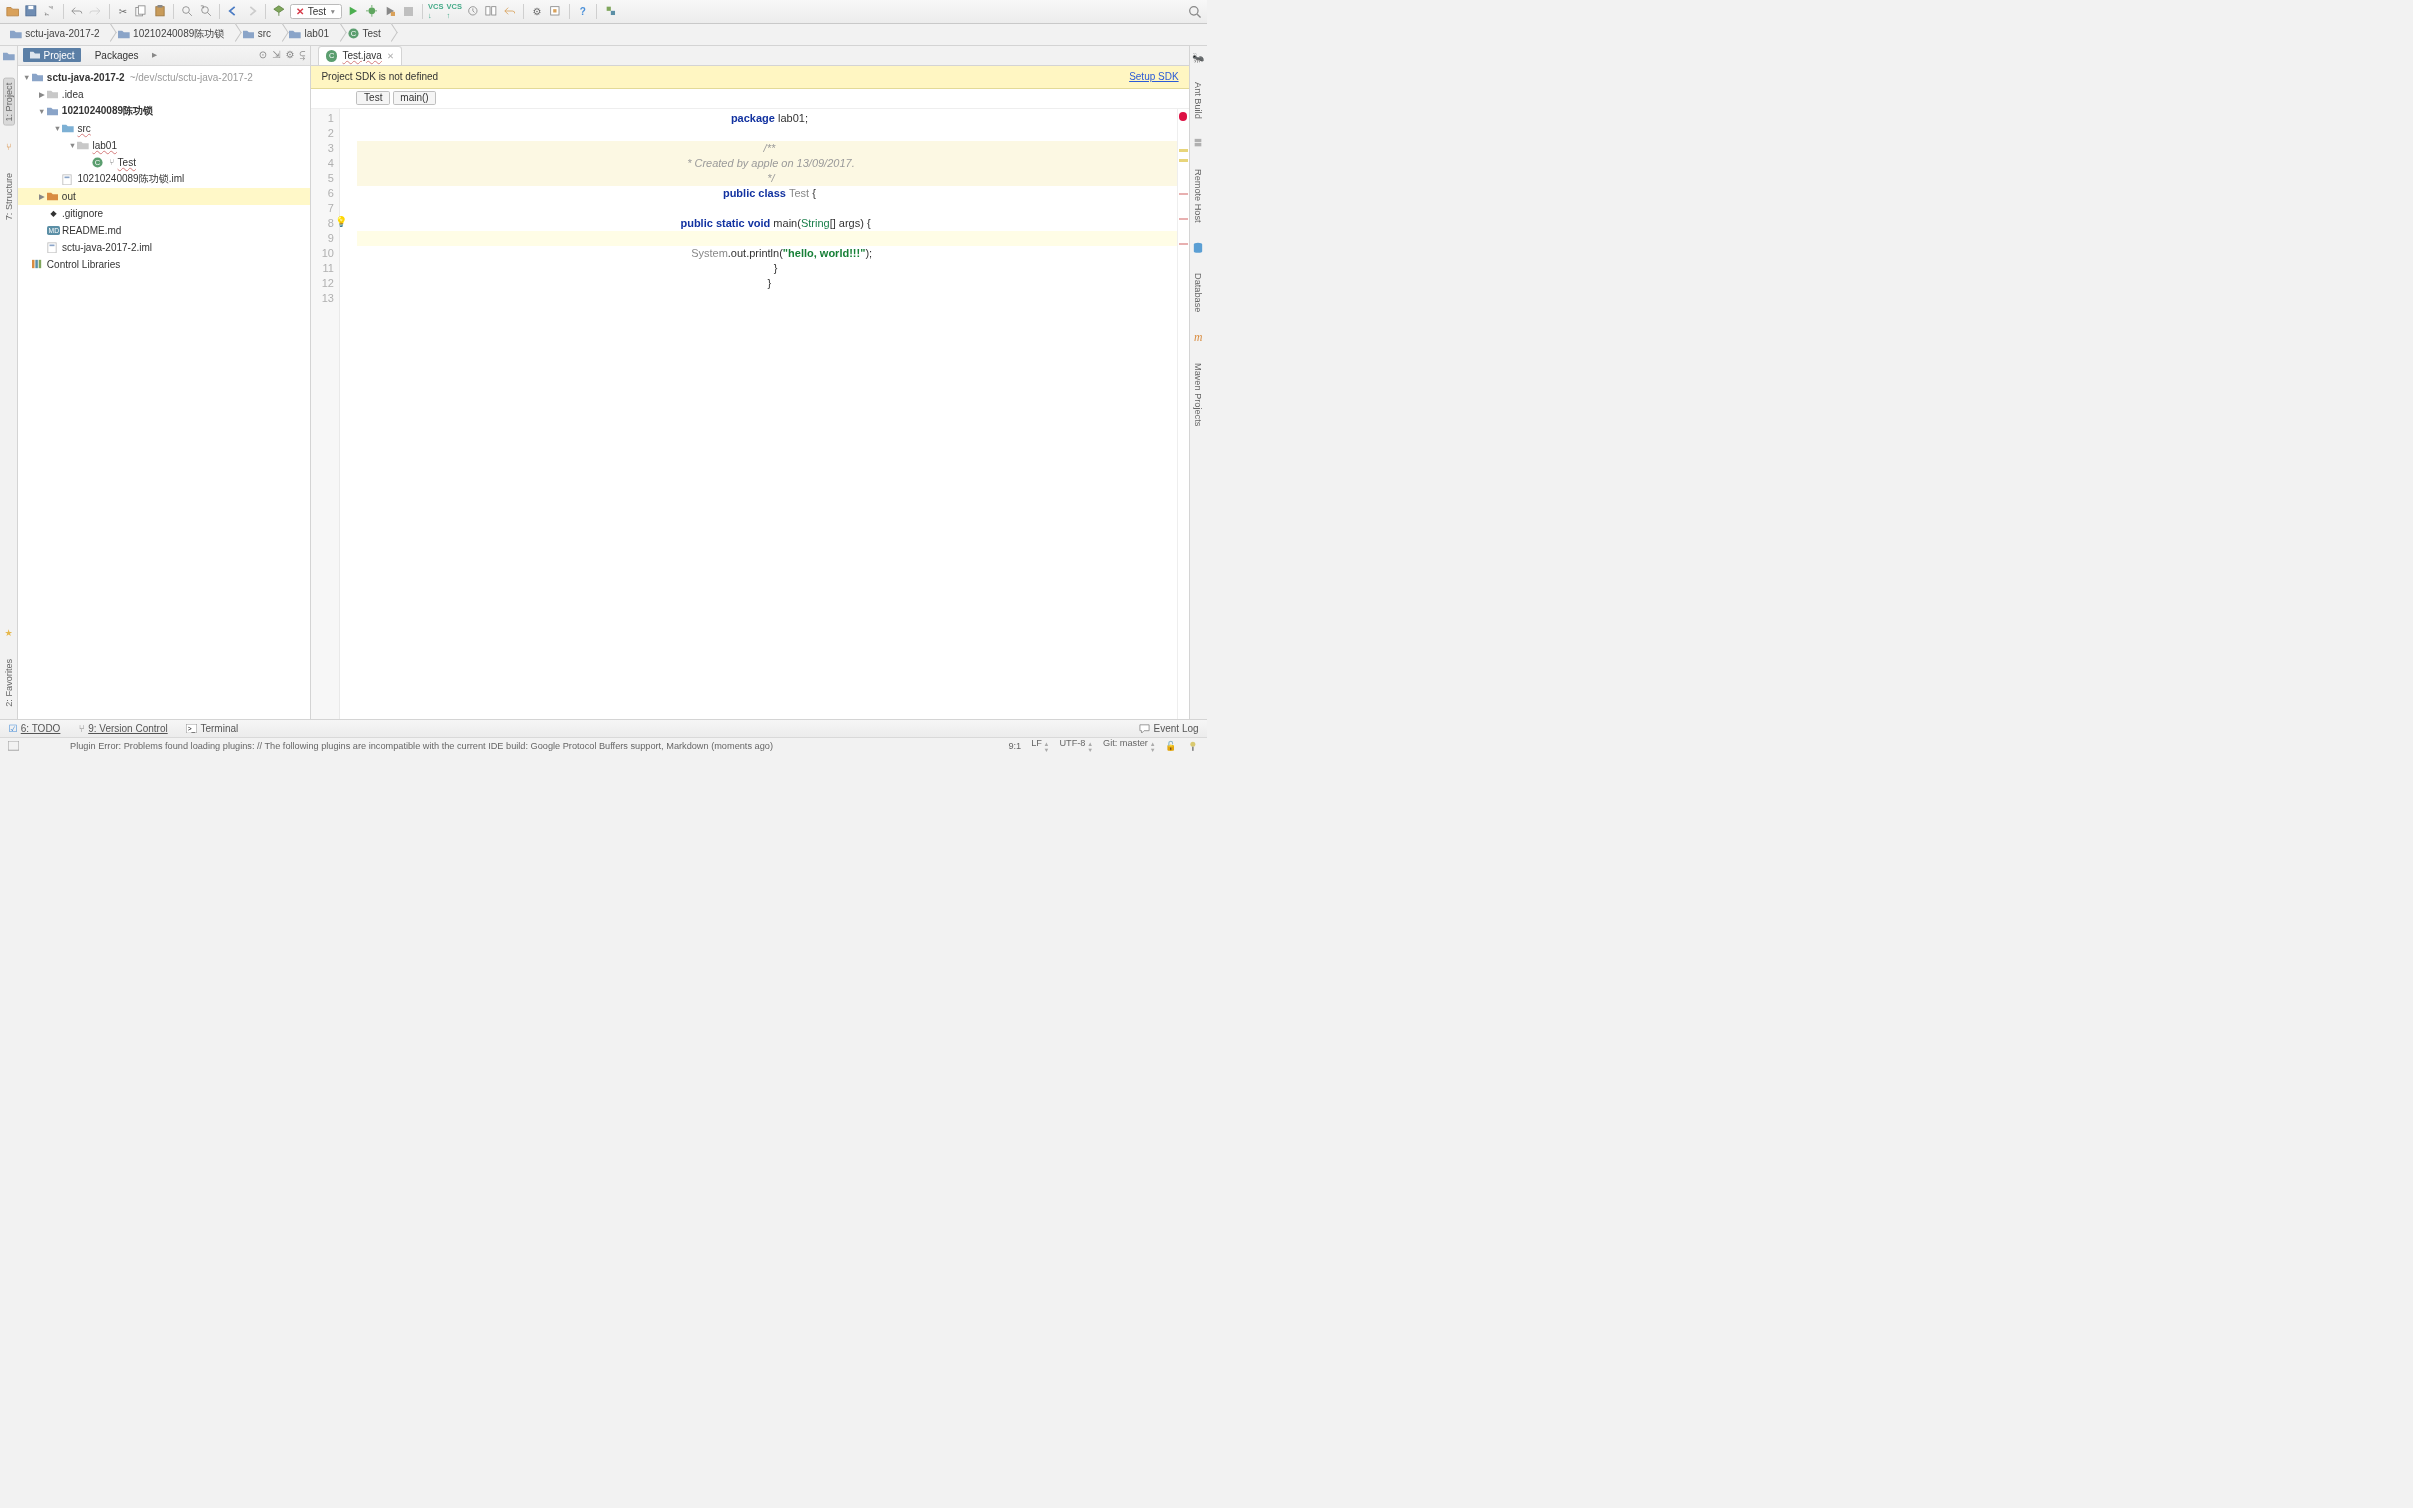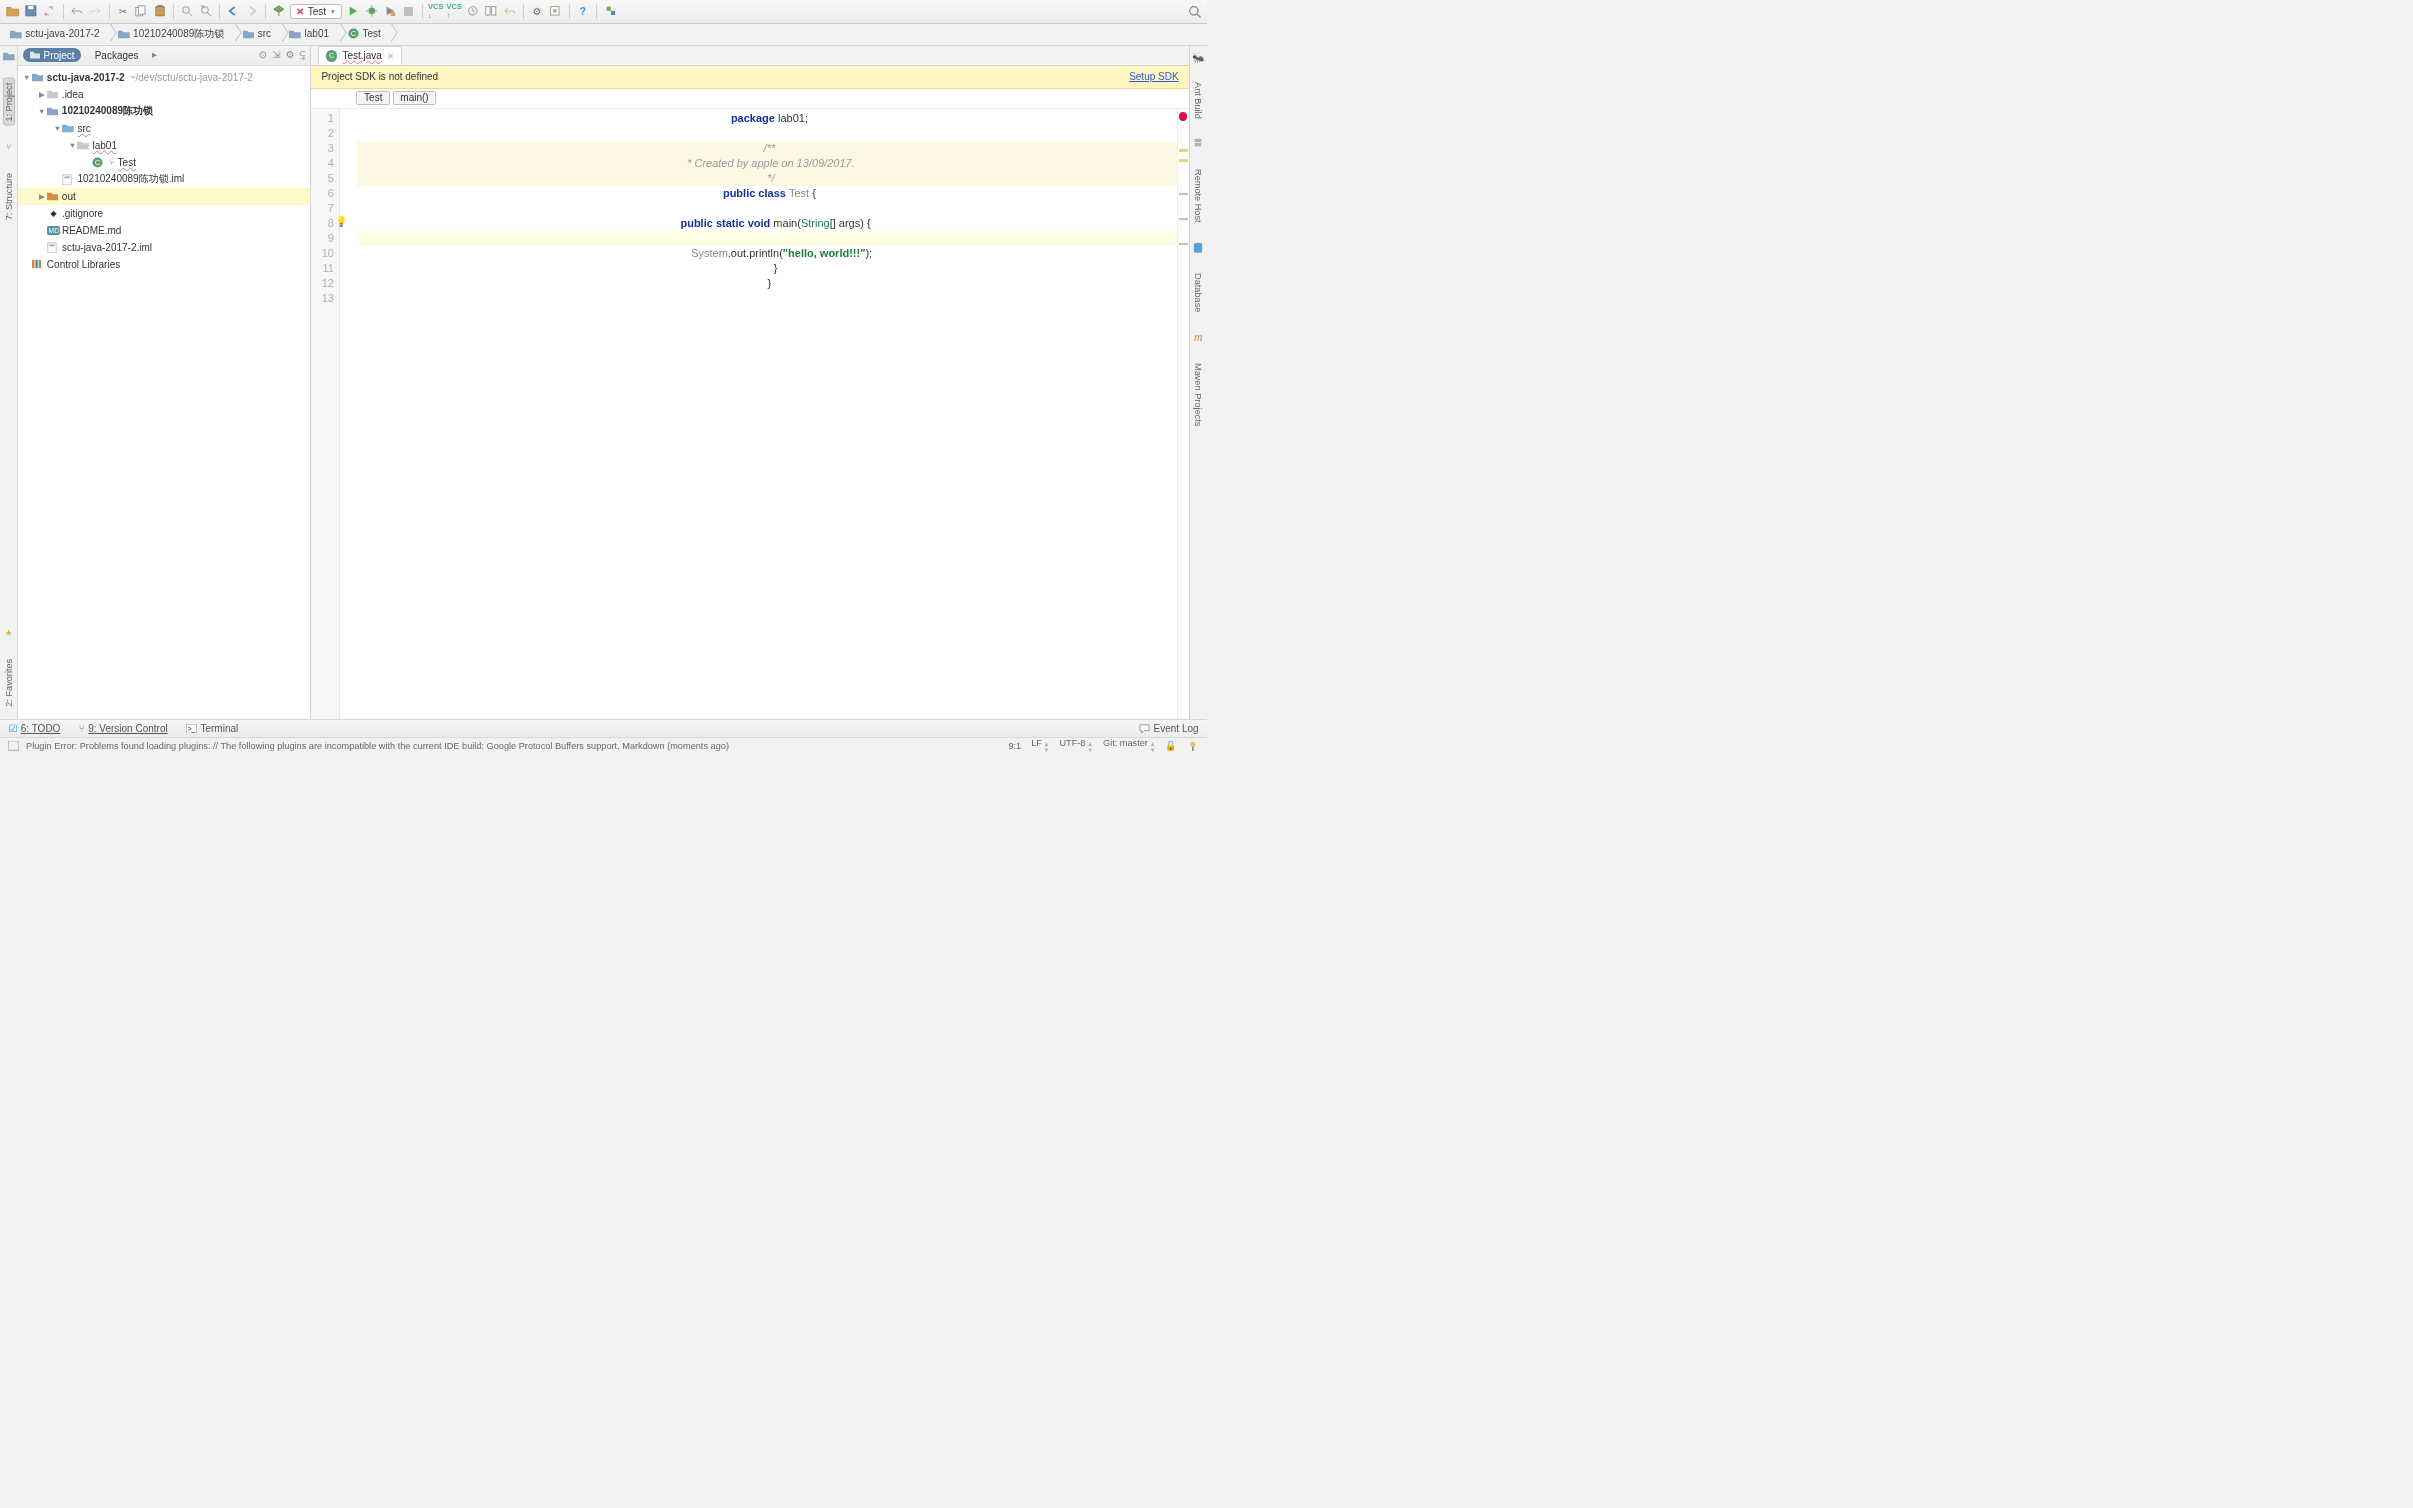--- a/index.html
+++ b/index.html
@@ -23,21 +23,21 @@
   .left-gutter .vtab { writing-mode: vertical-rl; transform: rotate(180deg); font-size:9.2px; color:#666; cursor:pointer; padding:3.4px 0;}
   .left-gutter .vtab.active { background:#d9d9d9; border:0.8px solid #bfbfbf; border-radius:2.5px; }
   .left-gutter .ico { font-size:9.2px; }
 
   .right-gutter { width:18.4px; background:#f2f2f2; border-left:0.8px solid #d4d4d4; display:flex; flex-direction:column; align-items:center; padding-top:5px; gap:15px;}
   .right-gutter .vtab { writing-mode: vertical-rl; font-size:9.2px; color:#666; cursor:pointer; padding:3.4px 0;}
   .right-gutter .sico { width:13.4px;height:13.4px;display:flex;align-items:center;justify-content:center;}
 
   .project-panel { width:293px; background:#fff; border-right:0.8px solid #d4d4d4; display:flex; flex-direction:column;}
   .pp-tabs { height:20px; background:linear-gradient(#f5f5f5,#ececec); border-bottom:0.8px solid #d9d9d9; display:flex; align-items:center; padding:0 5px; gap:6.7px;}
-  .pp-tabs .tab { padding:1.7px 6.7px; border-radius:7px; display:flex;align-items:center; gap:3.4px; cursor:pointer;}
+  .pp-tabs .tab { padding:1.7px 6.7px; border-radius:1px; display:flex;align-items:center; gap:3.4px; cursor:pointer;}
   .pp-tabs .tab.active { background:#5b7fa6; color:#fff; }
   .pp-tabs .right-icons { margin-left:auto; display:flex; gap:5px; color:#888;}
   .pp-tabs .dd { font-size:6.7px; color:#888;}
 
   .tree { flex:1; overflow:auto; padding:3.4px 0;}
   .tree-row { display:flex; align-items:center; height:17px; padding-left:3.4px; cursor:pointer; white-space:nowrap;}
   .tree-row.sel { background:#fff8c8;}
   .tree-row .arrow { width:10px; text-align:center; color:#888; font-size:7.5px;}
   .tree-row .ic { width:13.4px; text-align:center; margin-right:1.7px;}
   .tree-row .lbl { font-size:10px; }
@@ -72,21 +72,21 @@
   .type { color:#1a7f4b;}
   .doc-c { color:#9a9a9a; font-style:italic;}
   .err-strip { width:11.7px; border-left:0.8px solid #eee; position:relative;}
   .err-strip .mark { position:absolute; right:0.8px; width:8.4px; height:3.4px;}
   .err-dot { position:absolute; right:1.7px; top:3.4px; width:8.4px;height:8.4px;border-radius:50%; background:#d14;}
 
   .bottom-tabs { height:18.4px; background:linear-gradient(#f6f6f6,#ececec); border-top:0.8px solid #d4d4d4; display:flex;align-items:center; padding:0 8.4px; gap:18.4px;}
   .bottom-tabs .bt { display:flex;align-items:center; gap:3.4px; color:#555; cursor:pointer;}
   .bottom-tabs .right { margin-left:auto;}
 
-  .statusbar { height:17px; background:#f2f2f2; border-top:0.8px solid #d9d9d9; display:flex; align-items:center; padding:0 8.4px; font-size:9.2px; color:#666;}
+  .statusbar { height:17px; background:#f2f2f2; border-top:0.8px solid #d9d9d9; display:flex; align-items:center; padding:0 8.4px; font-size:9.2px; color:#666;gap:44px;}
   .statusbar .right { margin-left:auto; display:flex; gap:10px; align-items:center;}
   .statusbar .updn { font-size:5.9px; line-height:5.9px; display:inline-flex;flex-direction:column; color:#aaa; margin-left:1.7px;}
 
   svg { display:block; }
 </style>
 </head>
 <body>
 
 <div class="toolbar">
   <span class="icon">

